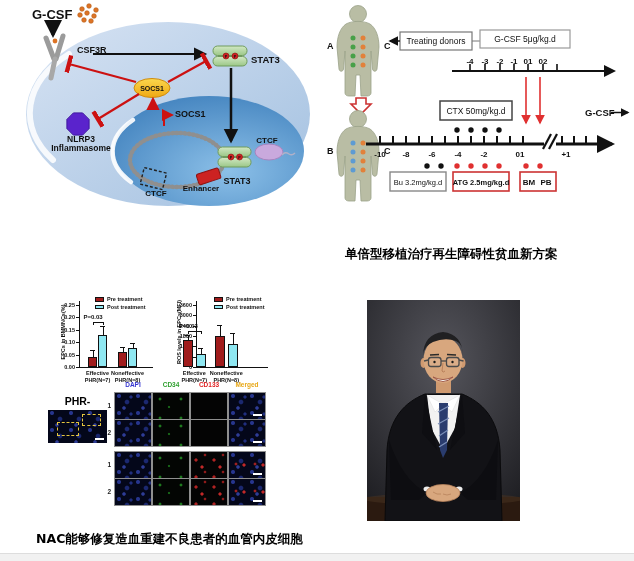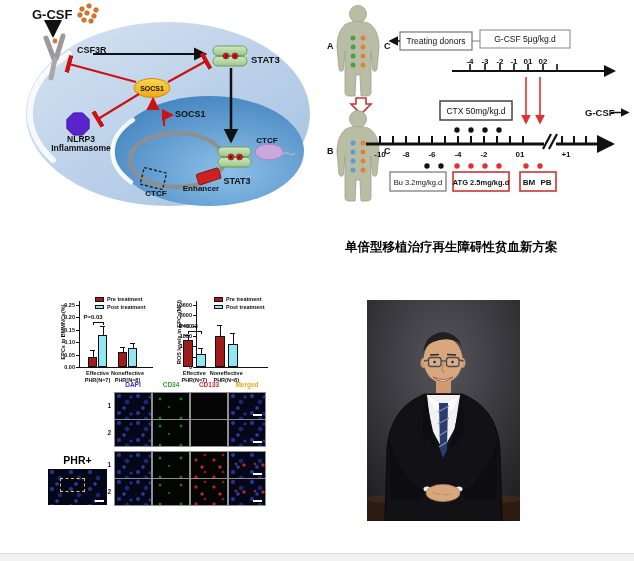--- a/index.html
+++ b/index.html
@@ -310,21 +310,21 @@
 
     <rect x="76" y="172" width="56" height="19" fill="#fff" stroke="#888" stroke-width="1.4"></rect>
     <text x="104" y="184.5" font-size="7.5" text-anchor="middle" class="fn" fill="#222">Bu 3.2mg/kg.d</text>
     <rect x="139" y="172" width="56" height="19" fill="#fff" stroke="#cc3333" stroke-width="1.6"></rect>
     <text x="167" y="184.5" font-size="7.5" text-anchor="middle">ATG 2.5mg/kg.d</text>
     <rect x="206" y="172" width="36" height="19" fill="#fff" stroke="#cc3333" stroke-width="1.6"></rect>
     <text x="215" y="184.5" font-size="8" text-anchor="middle">BM</text>
     <text x="232" y="184.5" font-size="8" text-anchor="middle">PB</text>
   </svg>
 
-  <div class="cap" style="left:345px;top:239px">单倍型移植治疗再生障碍性贫血新方案</div>
+  <div class="cap" style="left:345px;top:246px">单倍型移植治疗再生障碍性贫血新方案</div>
 
   <div id="chart0" class="chart" style="left:55px;top:293px;width:112px;height:98px">
       <div class="axis-y" style="left: 24px; top: 8px; height: 66px;"></div>
       <div class="axis-x" style="left: 24px; top: 74px; width: 74px;"></div>
       <div class="ytick" style="left: 0px; top: 71px; width: 20px;">0.00</div>
       <div class="ytickmark" style="left: 21px; top: 74px;"></div>
       <div class="ytick" style="left: 0px; top: 58.6px; width: 20px;">0.05</div>
       <div class="ytickmark" style="left: 21px; top: 61.6px;"></div>
       <div class="ytick" style="left: 0px; top: 46.2px; width: 20px;">0.10</div>
       <div class="ytickmark" style="left: 21px; top: 49.2px;"></div>
@@ -442,23 +442,24 @@
       </div>
       <div class="mrow" style="left: 103px; top: 488px;">2</div>
       <div class="tile t0 pos" style="left: 115px; top: 479px; width: 36px; height: 26px;"></div>
       <div class="tile t1 pos" style="left: 153px; top: 479px; width: 36px; height: 26px;"></div>
       <div class="tile t2 pos" style="left: 191px; top: 479px; width: 36px; height: 26px;"></div>
       <div class="tile t3 pos" style="left: 229px; top: 479px; width: 36px; height: 26px;">
         <div class="sbar" style="right: 3px; bottom: 3px;"></div>
       </div>
     </div>
 
-  <div class="ovtile" id="ovB" style="top:452px;height:53px">
-    <div class="ovlabel">PHR+</div>
-    <div class="ybox" style="left:12px;top:26px;width:25px;height:14px"></div>
+  <div class="ovtile" id="ovA" style="top:393px;height:50px">
+    <div class="ovlabel">PHR-</div>
+    <div class="ybox" style="left:34px;top:21px;width:19px;height:12px"></div>
+    <div class="ybox" style="left:9px;top:29px;width:22px;height:14px"></div>
     <div class="sbar" style="right:3px;bottom:3px"></div>
   </div>
 
   <svg class="abs" style="left:367px;top:300px" width="153" height="221" viewBox="0 0 153 221">
     <defs>
       <radialGradient id="phBg" cx="0.5" cy="0.28" r="0.85">
         <stop offset="0" stop-color="#55555c"></stop>
           <stop offset="1" stop-color="#1b1b1f"></stop>
         </radialGradient>
     </defs>
@@ -499,15 +500,16 @@
       <path d="M 66,77 Q 76,86 86,77 Q 76,82 66,77 Z" fill="#fff" stroke="#a05a48" stroke-width="1"></path>
       <path d="M 22,140 Q 35,180 60,193 L 52,200 L 24,200 Z" fill="#0d0d11"></path>
       <path d="M 131,140 Q 118,180 93,193 L 101,200 L 129,200 Z" fill="#0d0d11"></path>
       <ellipse cx="60" cy="189" rx="3.5" ry="2.5" fill="#eee"></ellipse>
       <ellipse cx="92" cy="189" rx="3.5" ry="2.5" fill="#eee"></ellipse>
       <ellipse cx="76" cy="193" rx="17" ry="8.5" fill="#d8a77e" stroke="#b8835c" stroke-width="0.8"></ellipse>
       <path d="M 66,192 q 4,3 8,2 M 76,194 q 4,2 8,0" fill="none" stroke="#b8835c" stroke-width="0.8"></path>
     </g>
   </svg>
 
+  <div class="cap" style="left:36px;top:531px">NAC能够修复造血重建不良患者的血管内皮细胞</div>
 
   <div id="bottomstrip"></div>
 </div>
 
 </body></html>

